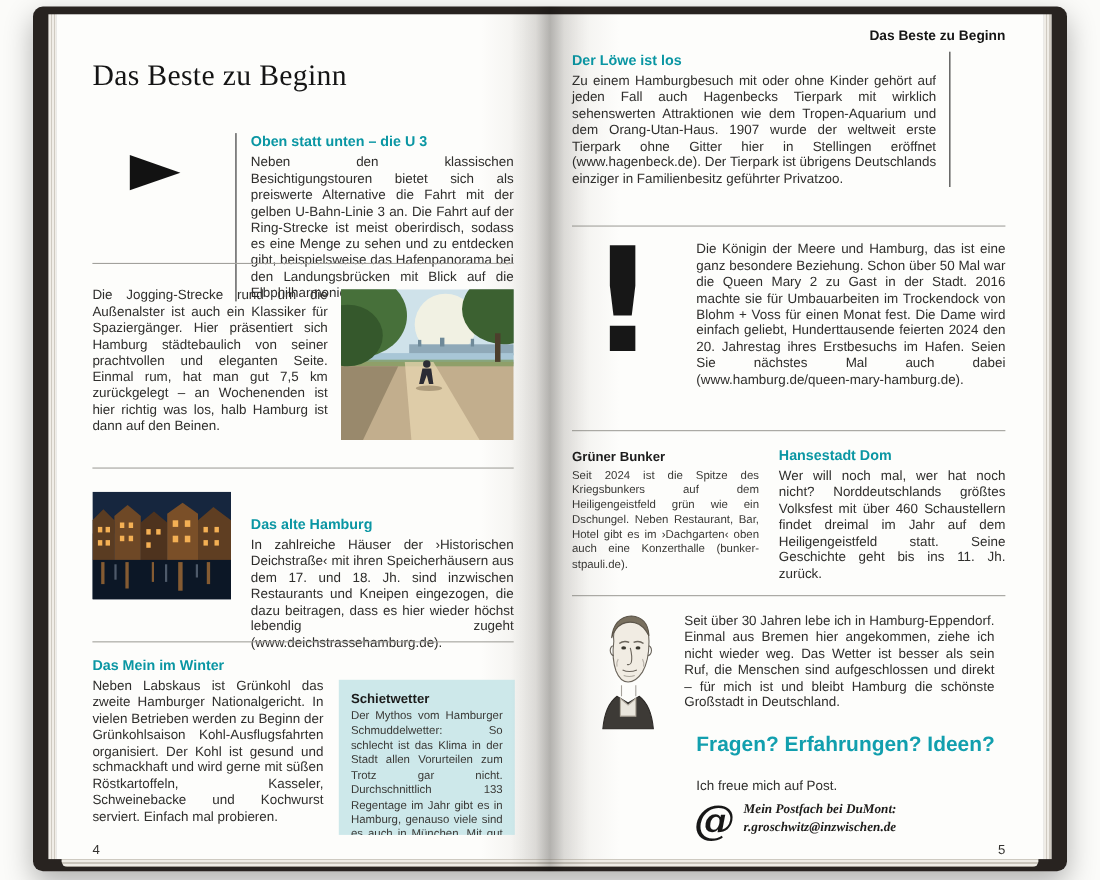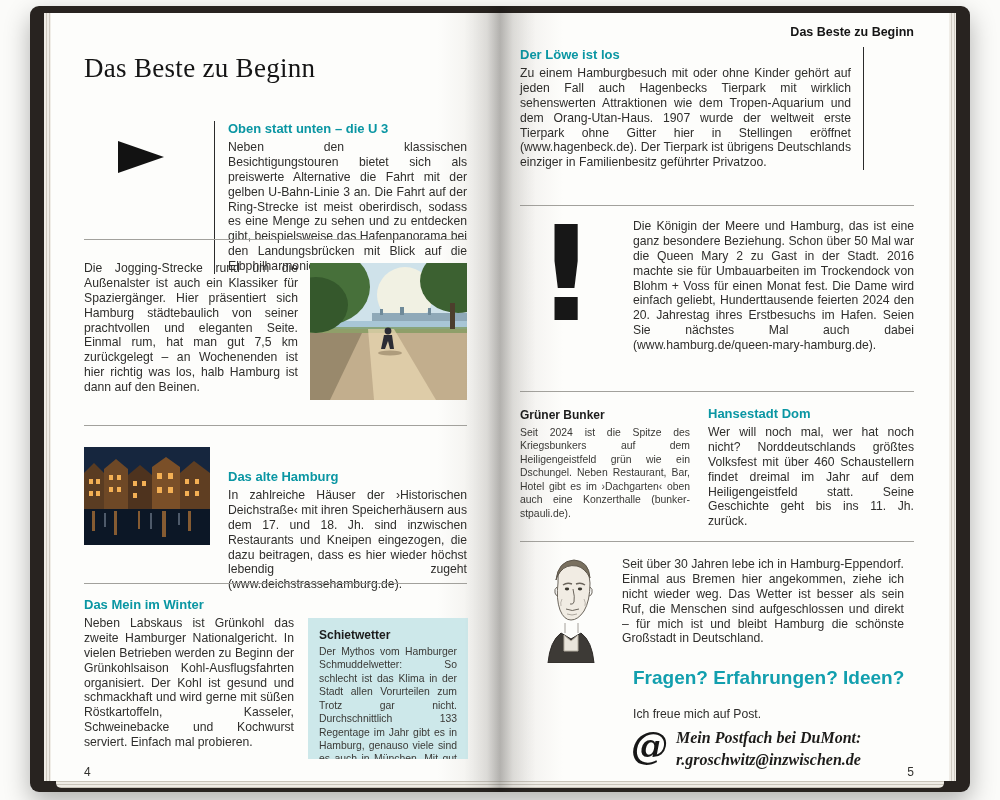--- a/index.html
+++ b/index.html
@@ -35,21 +35,21 @@
 
   .triangle { width:0; height:0; border-left:46px solid #121212; border-top:16px solid transparent; border-bottom:16px solid transparent; }
 
   .teal-box { background:#cde8ea; padding:10px 11px; }
   .teal-box .sec-head.dark { margin-bottom:3px; }
 
   .excl { font-size:132px; font-weight:900; line-height:.82; color:#171717; font-family:"DejaVu Sans", sans-serif; }
   .at   { font-size:37px; font-weight:bold; font-style:italic; color:#171717; font-family:"DejaVu Serif", serif; line-height:1; }
 
   .cta-head { font-size:19px; font-weight:bold; color:#129fae;text-align:center; }
-  .mail-line { font-size:16px; font-weight:bold; font-style:italic; color:#1d1c1a; font-family:"Liberation Serif", serif; line-height:1.35; }
+  .mail-line { font-size:12px; font-weight:bold; font-style:italic; color:#1d1c1a; font-family:"Liberation Serif", serif; line-height:1.35; }
 
   .photo svg { display:block; }
 </style>
 </head>
 <body>
 
 <div class="book">
   <div class="bottom-stack"></div>
   <div class="pages">
     <div class="edge"></div>

